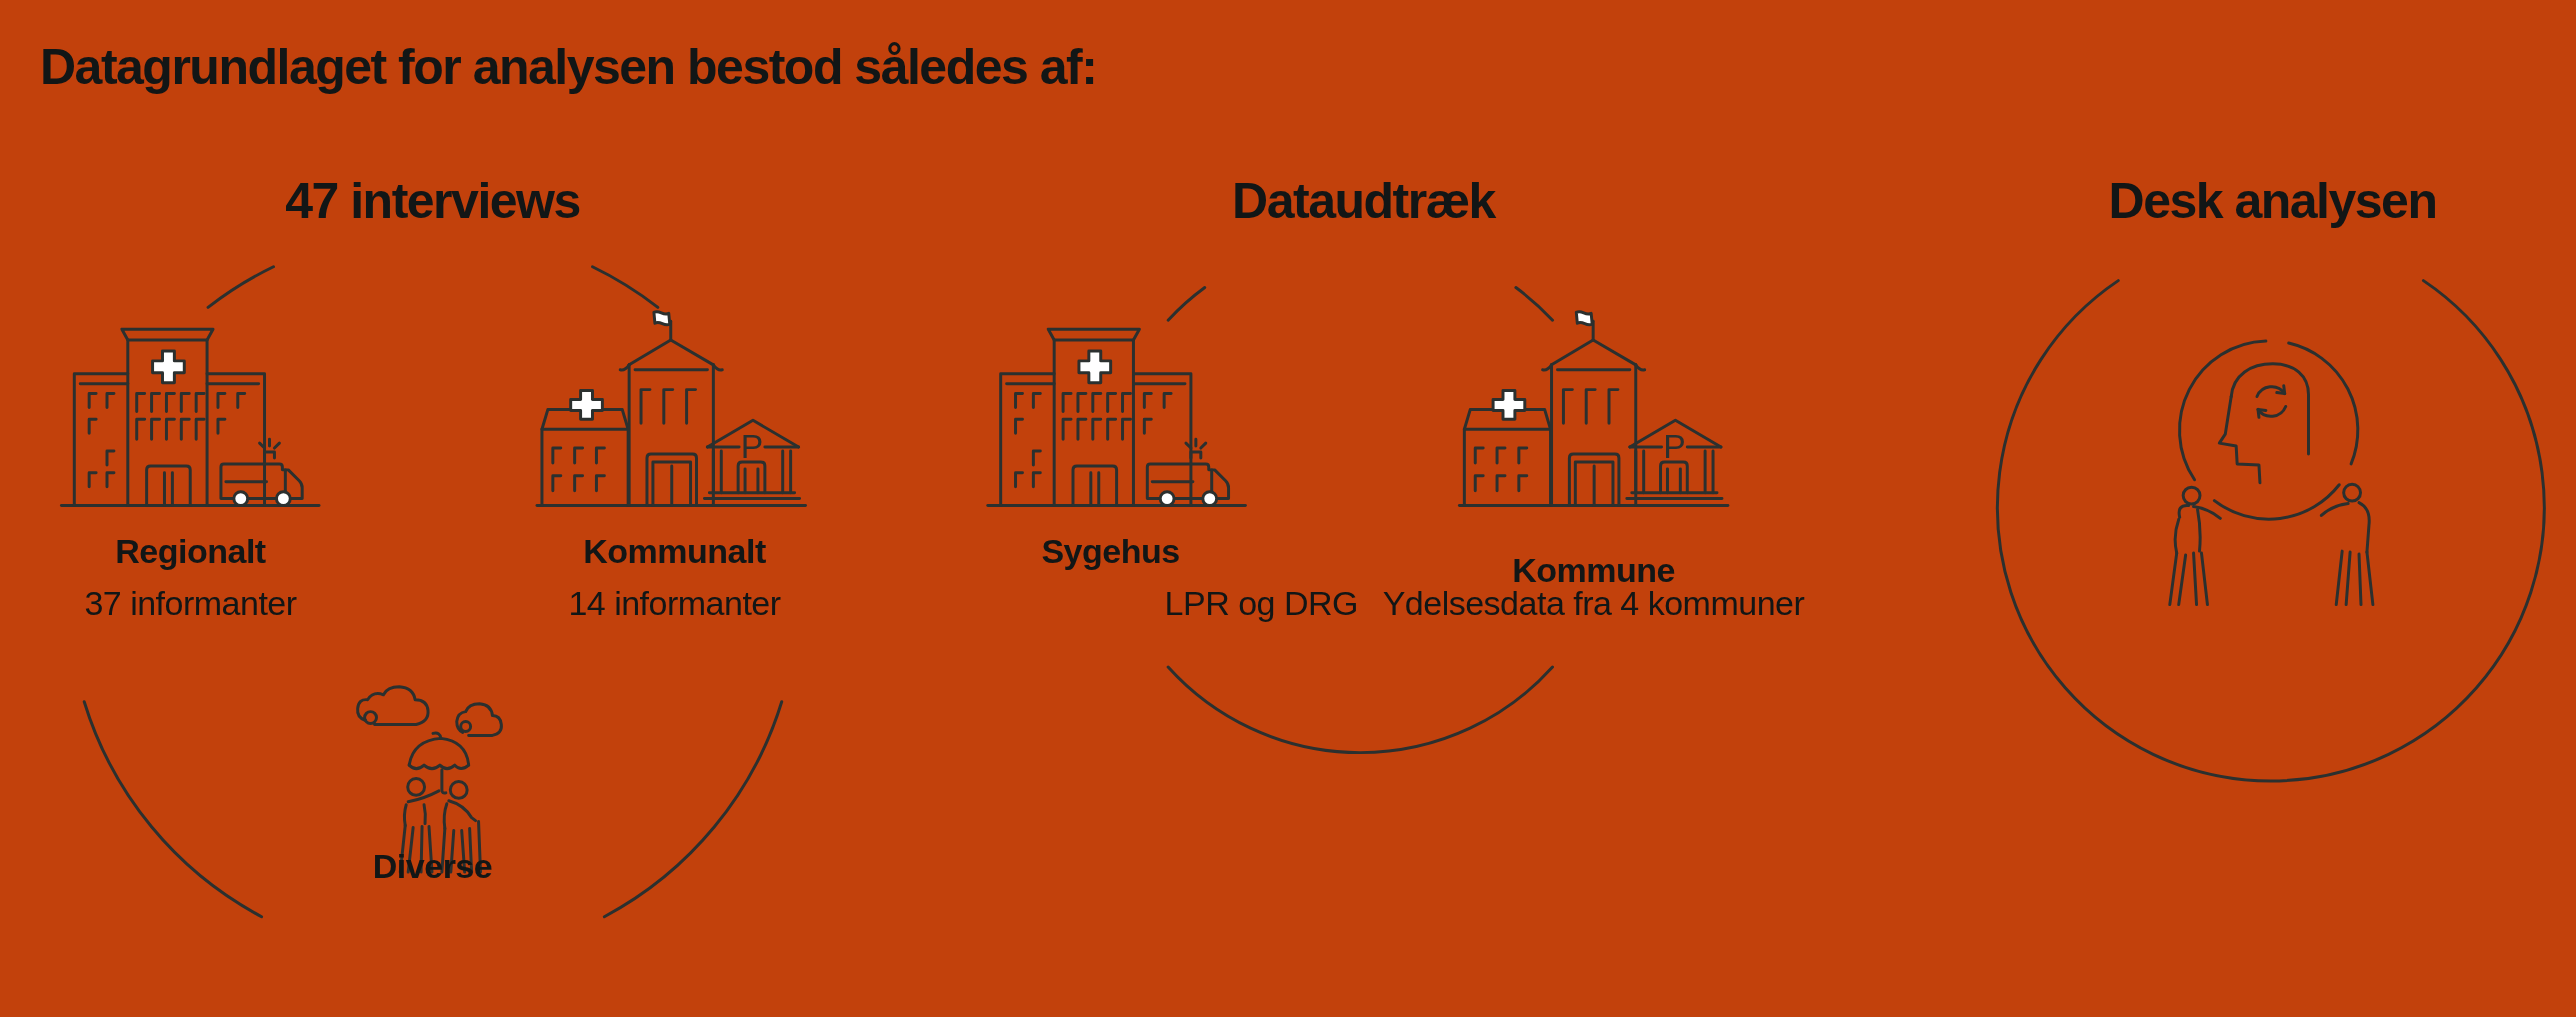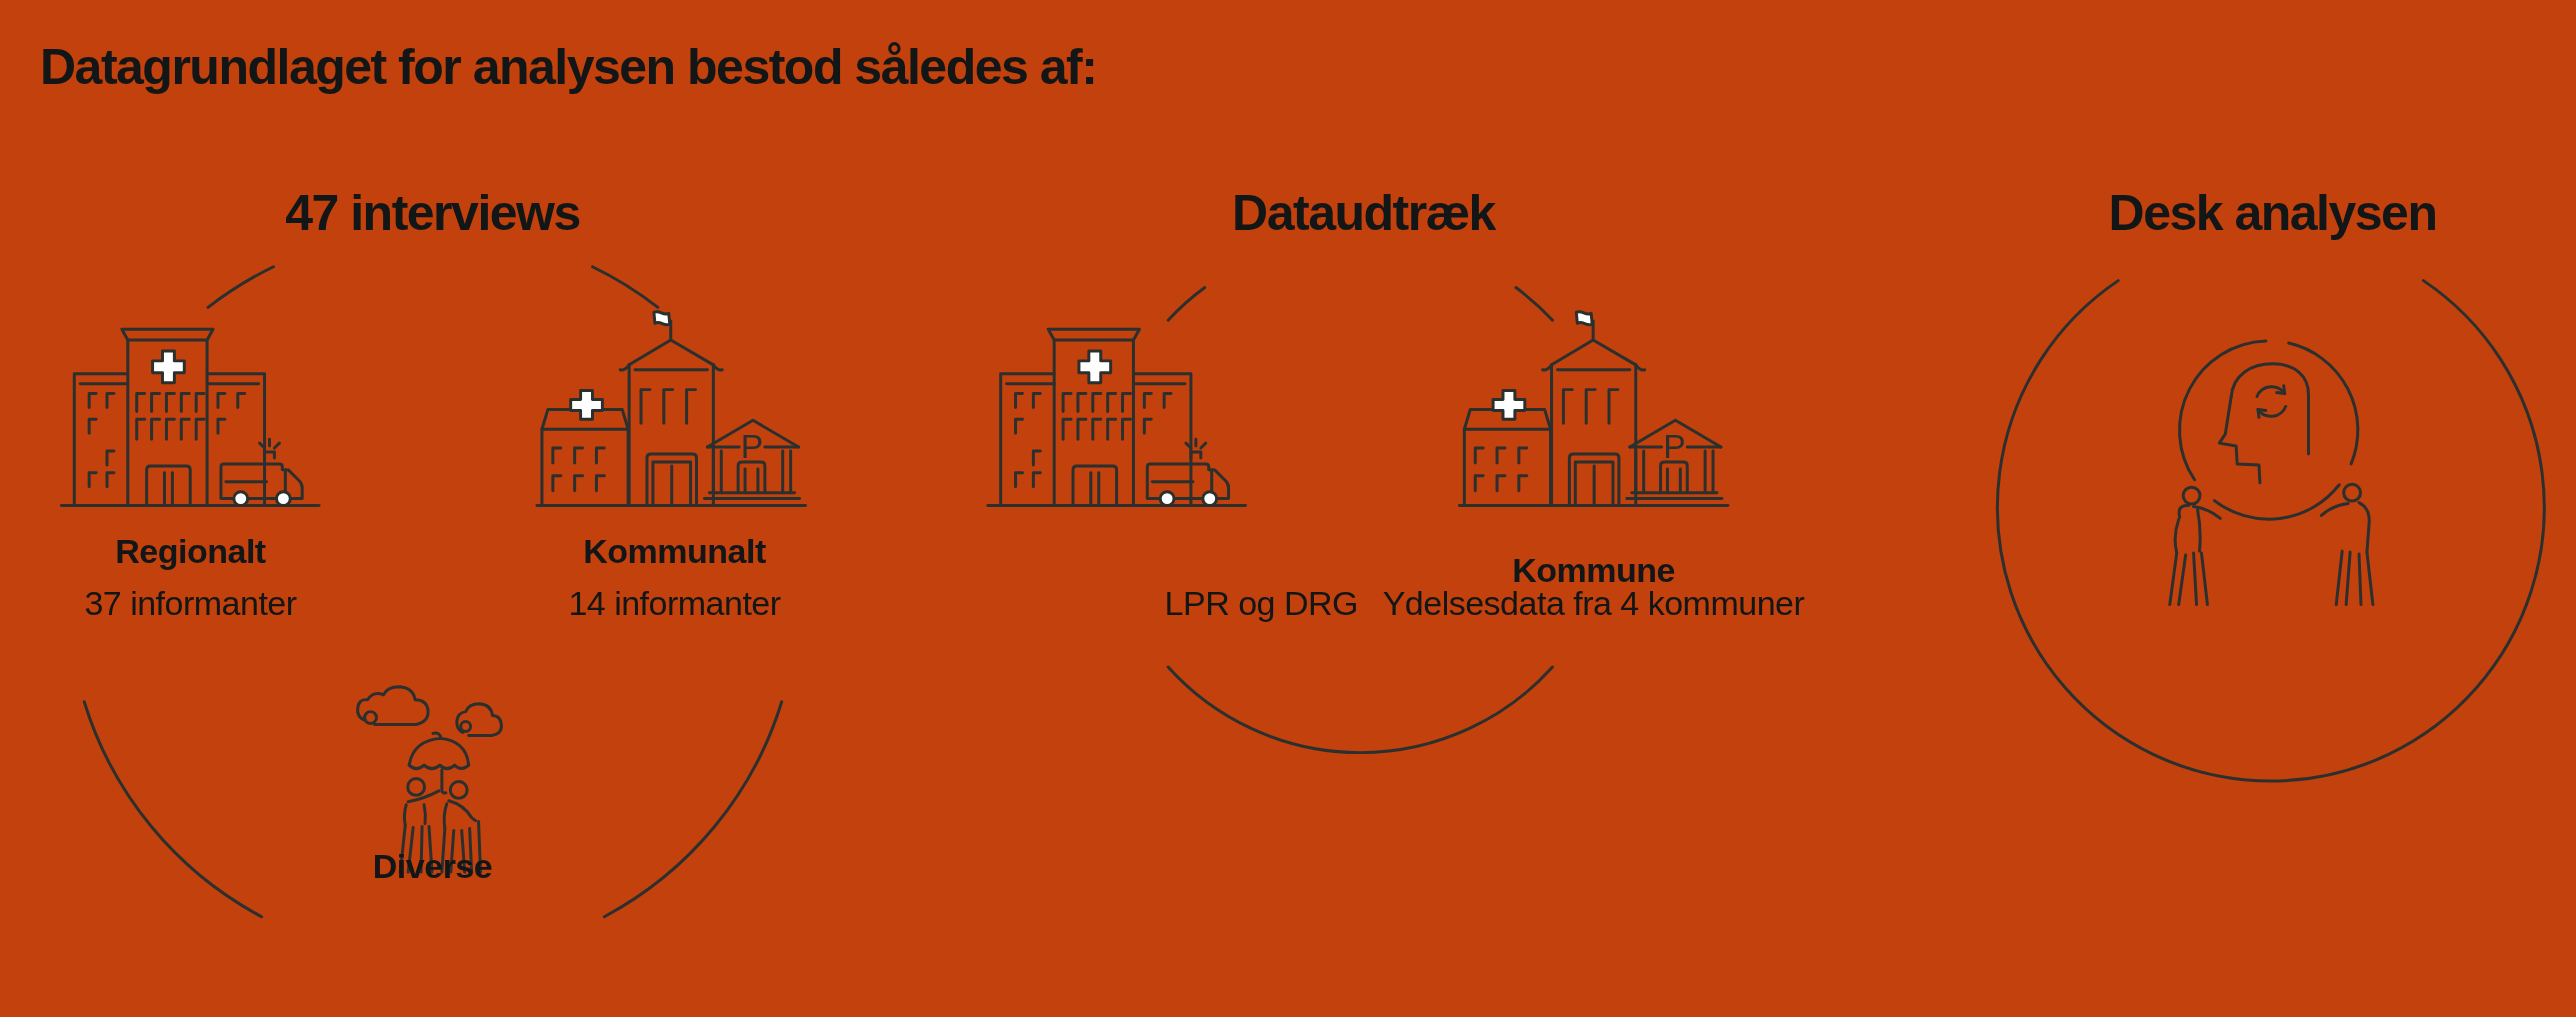--- a/index.html
+++ b/index.html
@@ -11,21 +11,21 @@
     color:#121616;
     overflow:hidden;
   }
   #artwork{position:absolute;left:0;top:0;width:2576px;height:1018px;}
   .page-title{
     position:absolute;left:40px;top:38px;
     font-size:50px;font-weight:bold;letter-spacing:-1.5px;
     white-space:nowrap;
   }
   .section-heading{
-    position:absolute;top:188px;width:495px;
+    position:absolute;top:176px;width:495px;
     font-size:50px;font-weight:bold;letter-spacing:-1.5px;
     text-align:center;white-space:nowrap;line-height:50px;
   }
   .item-label{
     position:absolute;width:495px;
     font-size:34px;font-weight:bold;letter-spacing:-0.5px;
     text-align:center;white-space:nowrap;line-height:40px;
   }
   .item-sublabel{
     position:absolute;width:495px;
@@ -189,19 +189,20 @@
   <div class="section-heading" style="left:2025px;">Desk analysen</div>
 
   <div class="item-label" style="left:-57px; top:531px;">Regionalt</div>
   <div class="item-sublabel" style="left:-57px; top:583px;">37 informanter</div>
 
   <div class="item-label" style="left:427px; top:531px;">Kommunalt</div>
   <div class="item-sublabel" style="left:427px; top:583px;text-align:center;">14 informanter</div>
 
   <div class="item-label" style="left:185px; top:846px;">Diverse</div>
 
+  <div class="item-label" style="left:863px; top:531px;">Sygehus</div>
   <div class="item-sublabel" style="left:863px; top:583px;text-align:right;">LPR og DRG</div>
 
   <div class="item-label" style="left:1346px; top:550px;">Kommune</div>
   <div class="item-sublabel" style="left:1346px; top:583px;">Ydelsesdata fra 4 kommuner</div>
 
 </div>
 
 
 </body></html>

